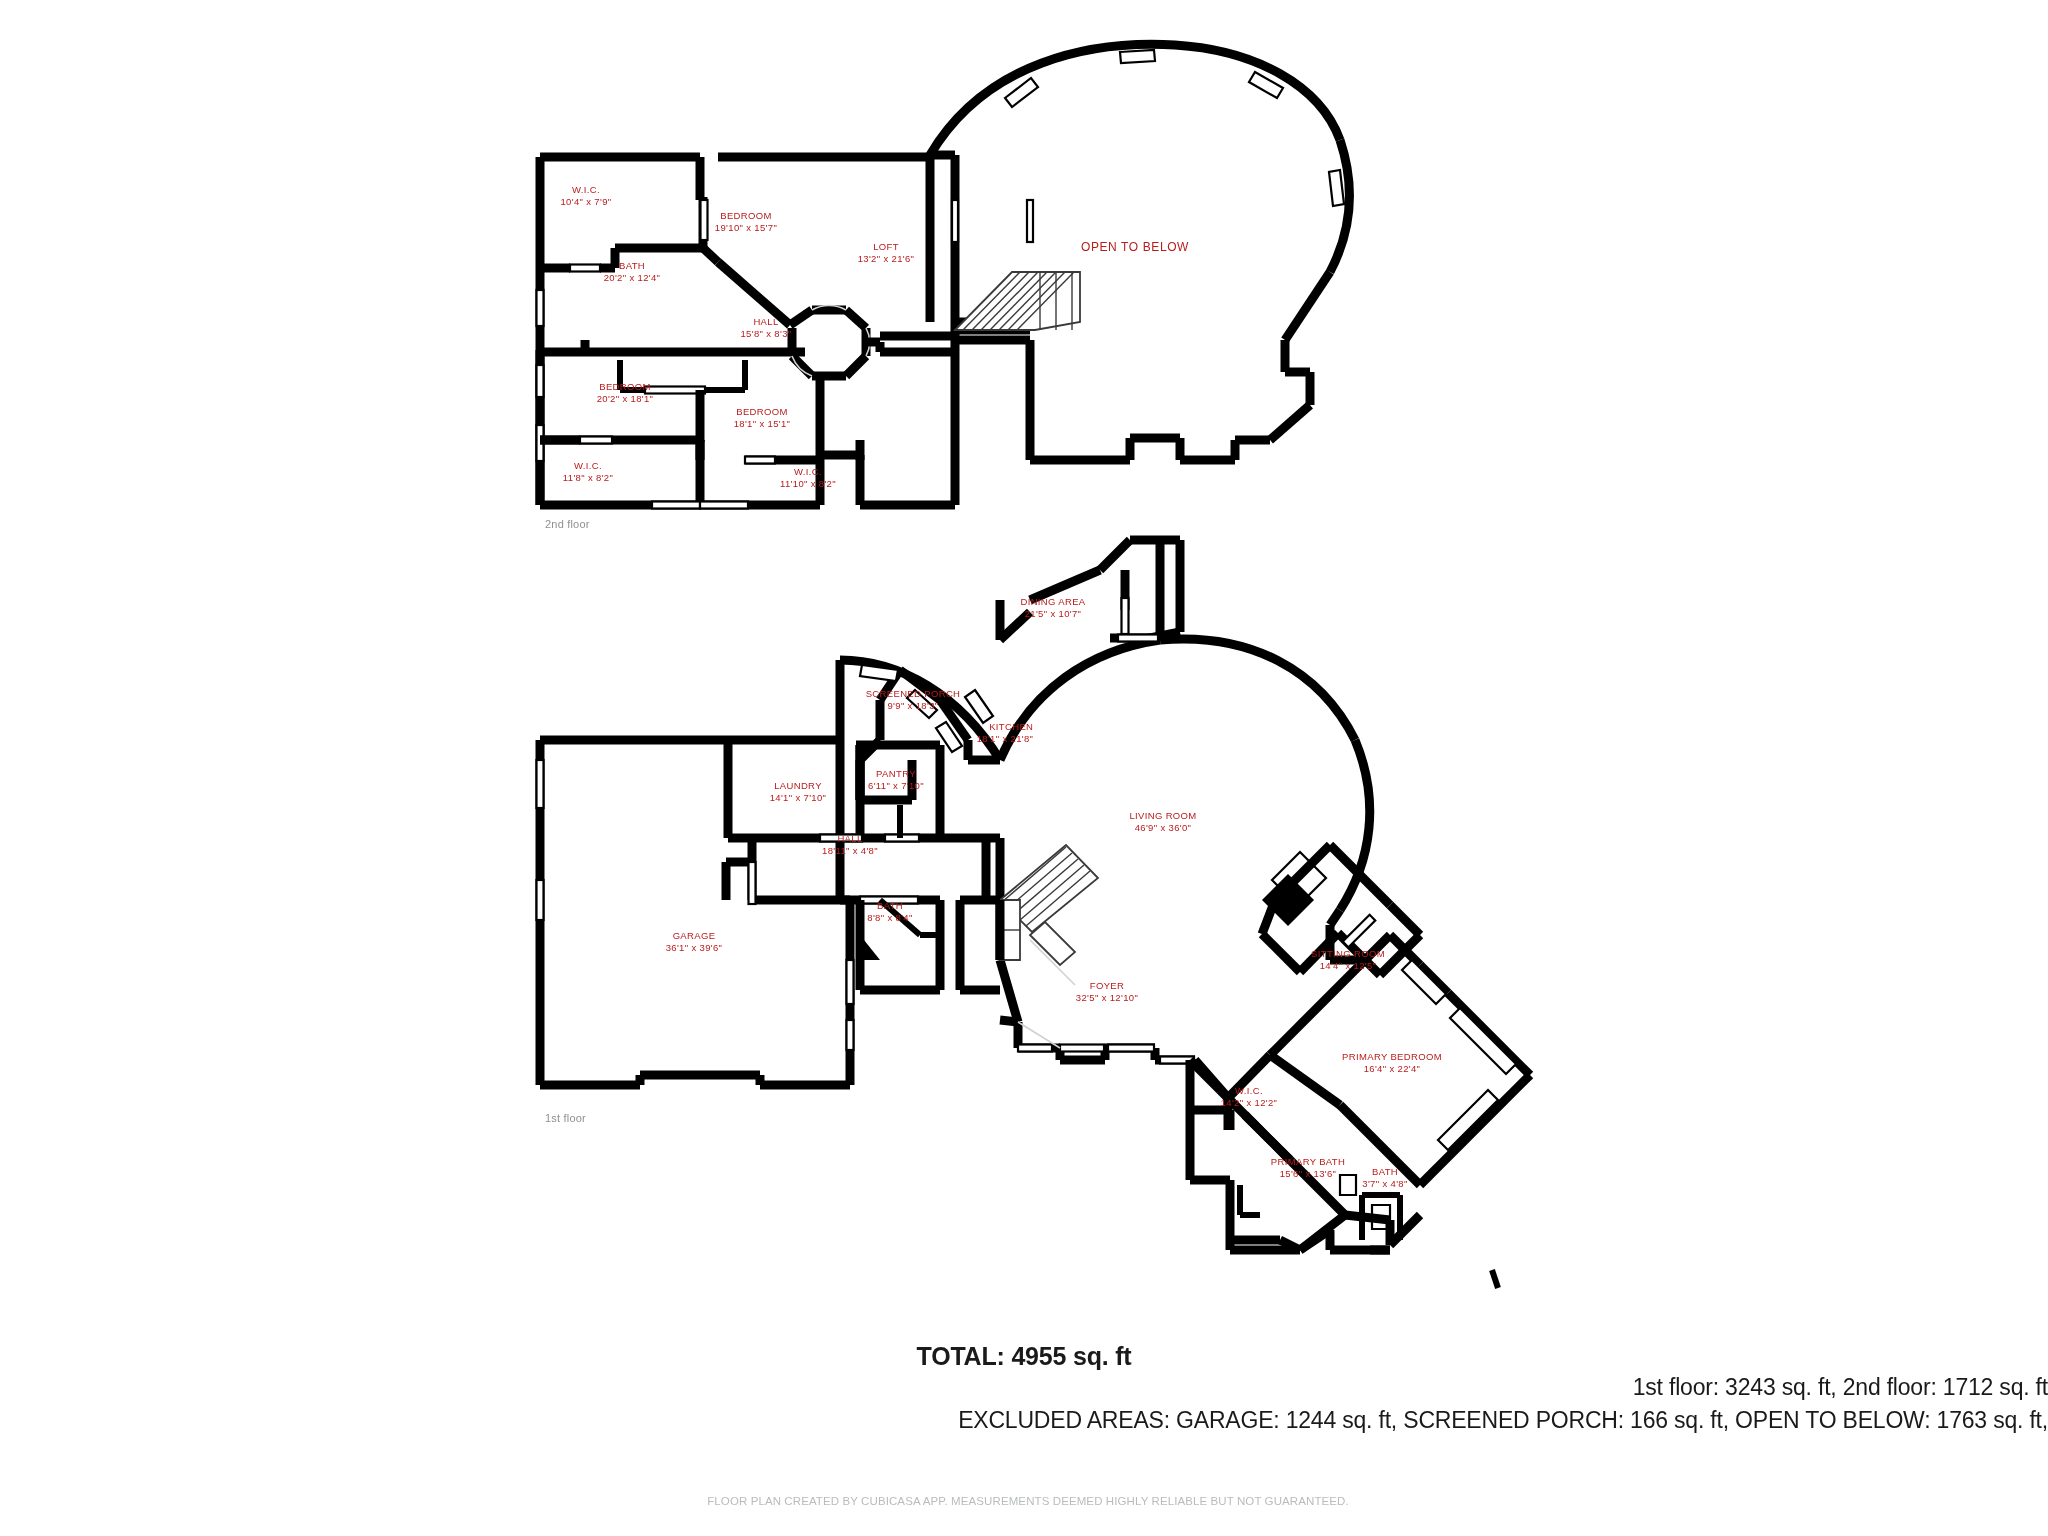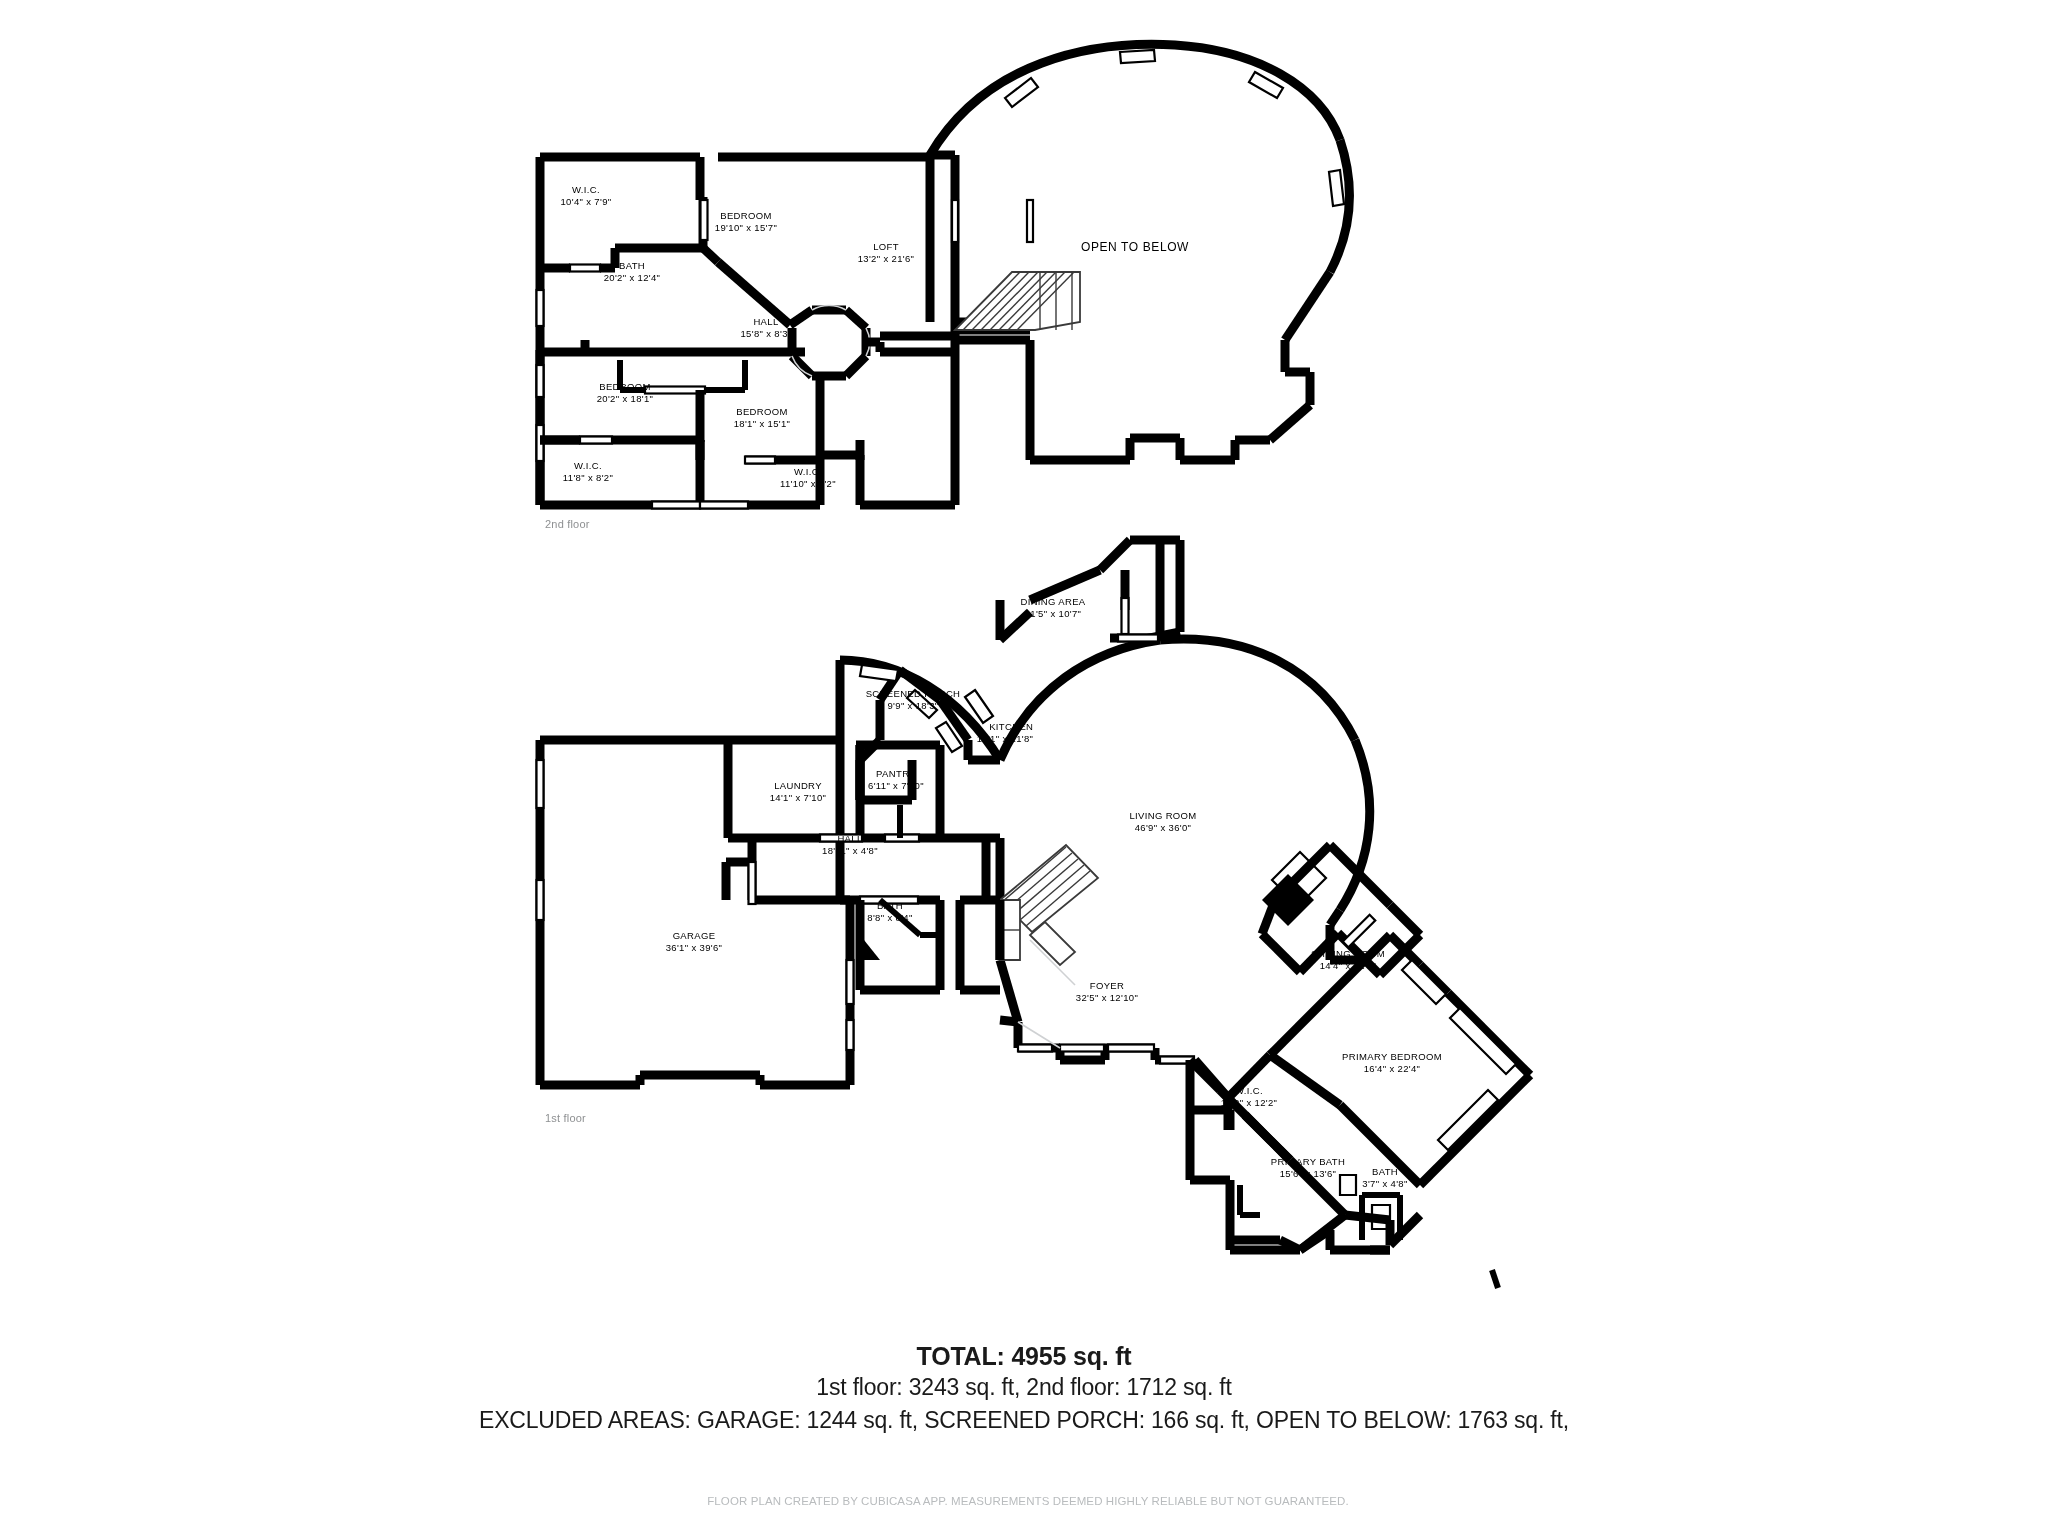--- a/index.html
+++ b/index.html
@@ -10,21 +10,21 @@
   }
   #plan{position:absolute;inset:0;}
   .svgwrap{position:absolute;left:0;top:0;width:2048px;height:1536px;}
   svg{display:block;}
 
   
   .rlabel{
     position:absolute;
     text-align:center;
     line-height:1.28;
-    color:#000000;
+    color:#b91c1c;
     white-space:nowrap;
     transform:translate(-50%,-50%);
     letter-spacing:.35px;
     pointer-events:none;
   }
   .rlabel .nm{display:block;font-size:9.5px;}
   .rlabel .dm{display:block;font-size:9.5px;}
   .rlabel.otb .nm{font-size:12px;letter-spacing:.6px;}
 
   
@@ -34,21 +34,21 @@
 
   
   #summary{
     position:absolute;left:0;right:0;top:1342px;
     text-align:center;color:#1a1a1a;
   }
   #summary .total{
     font-size:25px;font-weight:bold;letter-spacing:-.2px;
   }
   #summary .line{
-    font-size:23px;letter-spacing:-.2px;line-height:1.42;font-weight:400;
+    font-size:23px;letter-spacing:-.2px;line-height:1.42;font-weight:400;text-align:right;
   }
   #disclaimer{
     position:absolute;left:0;right:0;top:1495px;
     text-align:center;font-size:11.5px;color:#b9bcbe;letter-spacing:.1px;padding-left:8px;
   }
 </style>
 </head>
 <body>
 
 <div id="plan">

